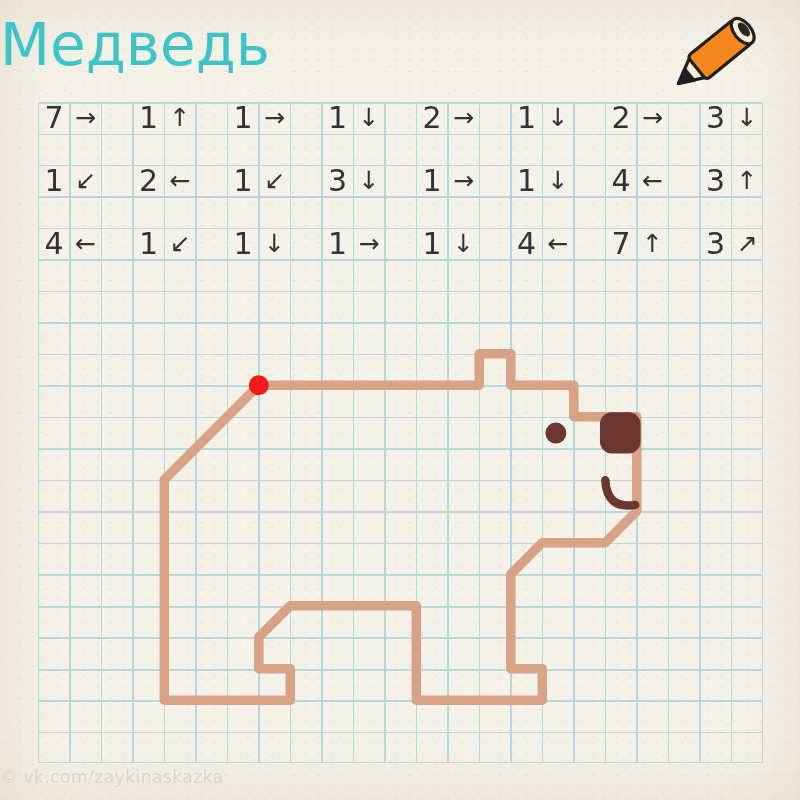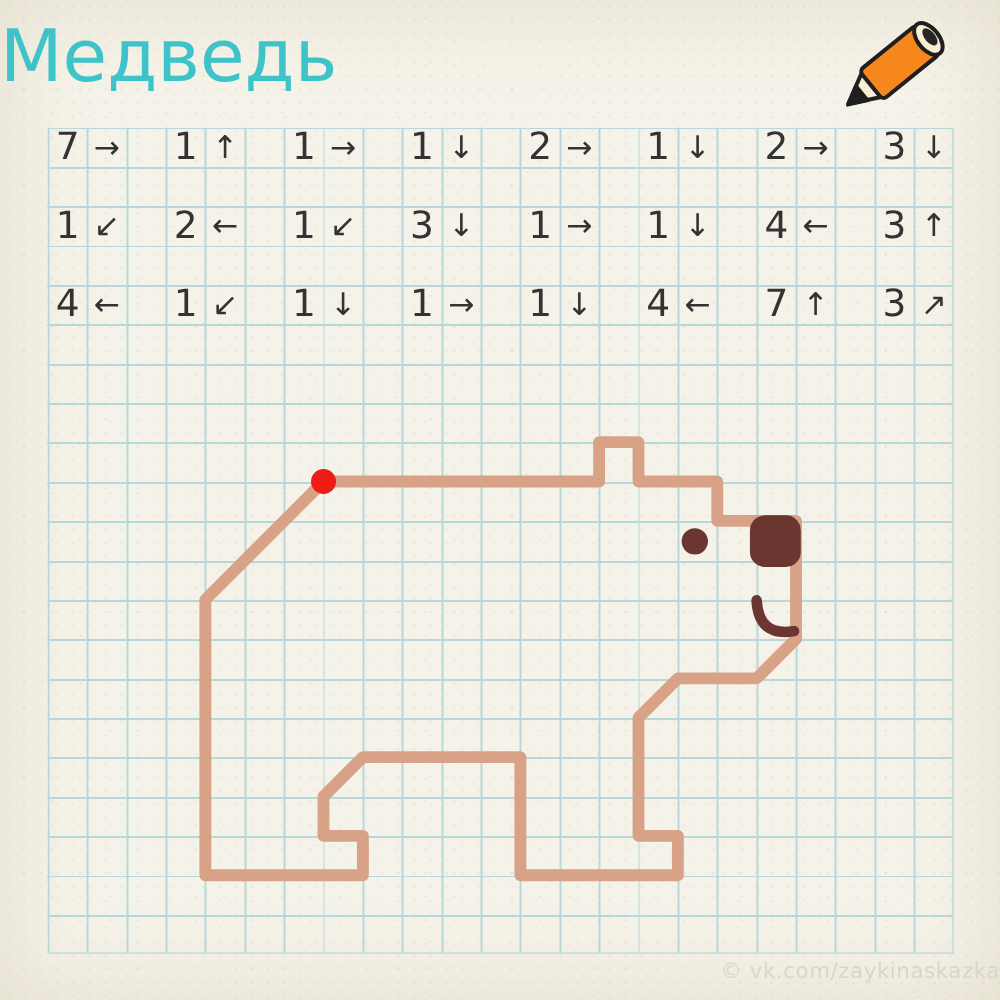--- a/index.html
+++ b/index.html
@@ -45,21 +45,21 @@
     width:31.5px; text-align:center;
     font-size:30px; line-height:32px;
   }
   .instruction .arrow{
     width:31.5px; text-align:center;
     font-size:25px; line-height:32px;
   }
   svg.overlay{position:absolute; left:0; top:0;}
   .watermark{
     position:absolute; left:0; right:0; top:767px;
-    text-align:right;
+    text-align:left;
     font-size:17px; letter-spacing:0.5px;
     color:var(--watermark);
   }
 </style>
 </head>
 <body>
 
 <div class="title">Медведь</div>
 
 <svg class="pencil" width="130" height="112" viewBox="0 0 130 112">

